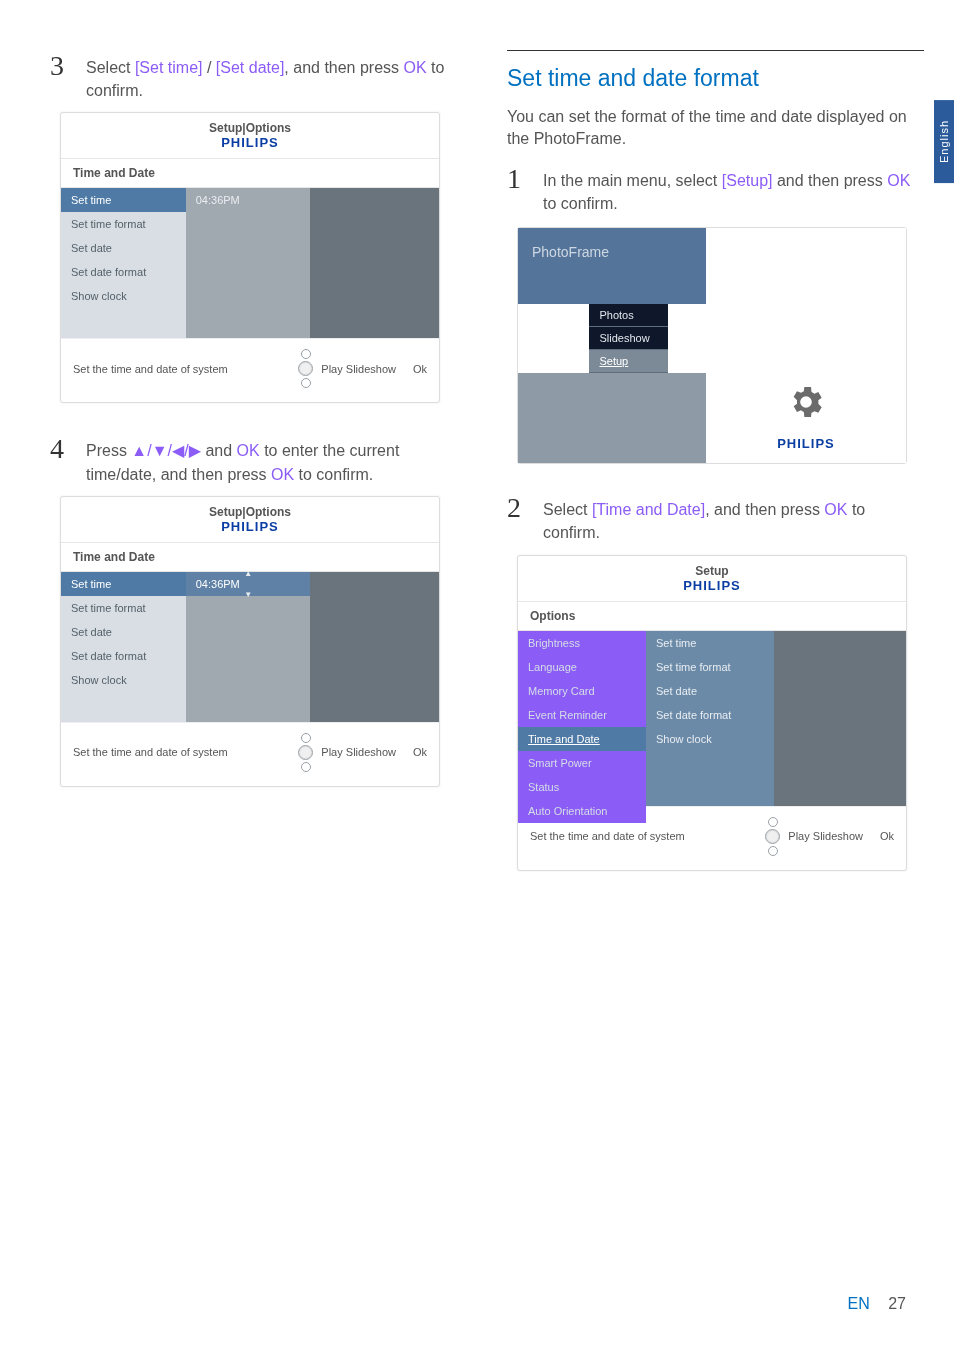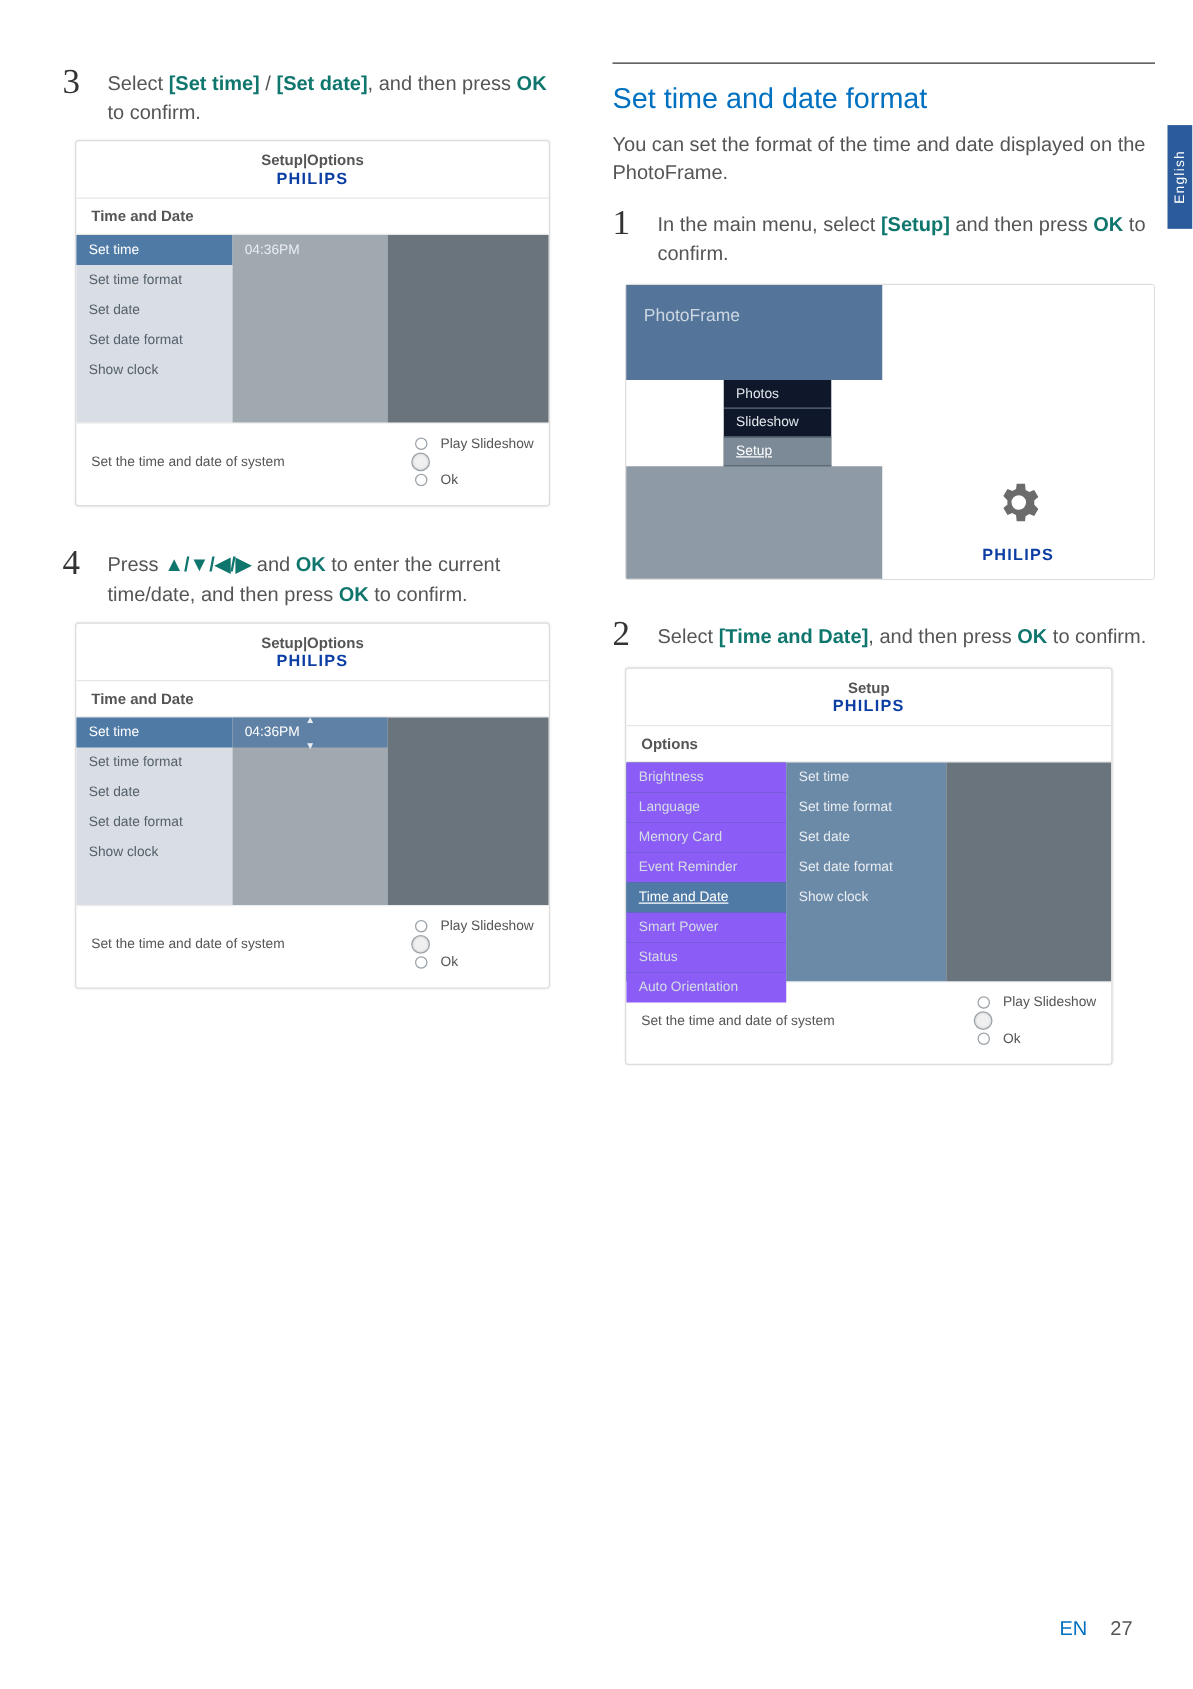--- a/index.html
+++ b/index.html
@@ -3,21 +3,21 @@
 <meta charset="utf-8">
 <style>
   * { box-sizing: border-box; margin: 0; padding: 0; }
   body { font-family: Arial, Helvetica, sans-serif; background:#fff; width:954px; height:1351px; position:relative; color:#333; }
   .page { display:flex; padding:50px 30px 40px 50px; gap:40px; }
   .col { flex:1; }
   .side-tab { position:absolute; right:0; top:100px; background:#2b5b9b; color:#fff; font-size:11px; padding:20px 4px; writing-mode:vertical-rl; transform:rotate(180deg); text-align:center; letter-spacing:1px; }
   .step { display:flex; gap:14px; margin-bottom:10px; }
   .step-num { font-size:28px; color:#333; font-weight:normal; min-width:22px; font-family:Georgia, 'Times New Roman', serif; }
   .step-text { font-size:16px; line-height:1.45; color:#555; padding-top:6px; }
-  .step-text .bold { font-weight:bold; color:#0f766e; }
+  .step-text .bold { font-weight:normal; color:#8b5cf6; }
   h2.section-title { color:#0070c0; font-weight:normal; font-size:23px; border-top:1px solid #333; padding-top:14px; margin-bottom:14px; }
   p.intro { font-size:16px; color:#555; line-height:1.4; margin-bottom:12px; }
   
   .ui-box { background:#fff; border:1px solid #ddd; border-radius:3px; margin:10px 0 30px 10px; width:380px; box-shadow:0 0 2px rgba(0,0,0,.1); overflow:hidden; font-size:12px; }
   .ui-header { display:flex; justify-content:space-between; align-items:center; padding:8px 12px; border-bottom:1px solid #e6e6e6; font-weight:bold; color:#555;flex-direction:column; }
   .brand { color:#0b3ea3; font-weight:900; letter-spacing:1px; font-size:13px; }
   .ui-subheader { padding:7px 12px; border-bottom:1px solid #e6e6e6; color:#555; font-weight:bold; font-size:12px; }
   .ui-body { display:flex; height:150px; }
   .ui-col1 { width:33%; background:#d8dee3; }
   .ui-col2 { width:33%; background:#a0a9b0; }
@@ -27,23 +27,23 @@
   .ui-item.sel-dark { background:#8b5cf6; color:#d3dde6; }
   .ui-val { padding:6px 10px; color:#e9edf1; font-size:11px; position:relative; }
   .ui-val.sel { background:#5e81a5; color:#fff; }
   .ui-val .arr-up { position:absolute; top:-3px; left:50%; transform:translateX(-50%); font-size:8px; color:#e9edf1;}
   .ui-val .arr-dn { position:absolute; bottom:-3px; left:50%; transform:translateX(-50%); font-size:8px; color:#e9edf1;}
   .ui-footer { display:flex; justify-content:space-between; align-items:center; padding:10px 12px 14px; border-top:1px solid #eee; color:#555; font-size:11px; }
   .nav-cluster { display:flex; align-items:center; gap:8px; }
   .nav-dots { display:flex; flex-direction:column; align-items:center; gap:2px; }
   .ring { width:10px; height:10px; border:1.5px solid #9aa1a7; border-radius:50%; display:inline-block; }
   .ring.big { width:15px; height:15px; background:#f0f0f0; box-shadow:inset 0 0 2px rgba(0,0,0,.2);}
-  .nav-labels { display:flex; flex-direction:column; gap:17px; font-size:11px; }
+  .nav-labels { display:flex; flex-direction:row; gap:17px; font-size:11px;align-items:center; }
   
-  .pf-box { border:1px solid #ddd; border-radius:3px; margin:12px 0 28px 10px; width:424px; background:#fff; }
+  .pf-box { border:1px solid #ddd; border-radius:3px; margin:12px 0 28px 10px; width:390px; background:#fff; }
   .pf-band { background:#54749a; color:#cdd7e2; padding:16px 14px 44px; font-size:14px; }
   .pf-menu-wrap { display:flex; }
   .pf-spacer { width:38%; }
   .pf-menu { width:42%; background:#0f172a; }
   .pf-mi { padding:5px 10px; color:#e2e7ec; border-bottom:1px solid #5f6e7d; font-size:11px; }
   .pf-mi.hl { background:#7c8a98; color:#fff; text-decoration:underline; }
   .pf-right { flex:1; background:#fff; display:flex; flex-direction:column; justify-content:flex-end; align-items:center; padding:12px 6px; gap:14px;}
   .gear-icon { width:40px; height:40px; }
   .page-footer { position:absolute; bottom:38px; right:48px; font-size:16px; color:#555; }
   .page-footer .en { color:#0070c0; margin-right:14px; }

